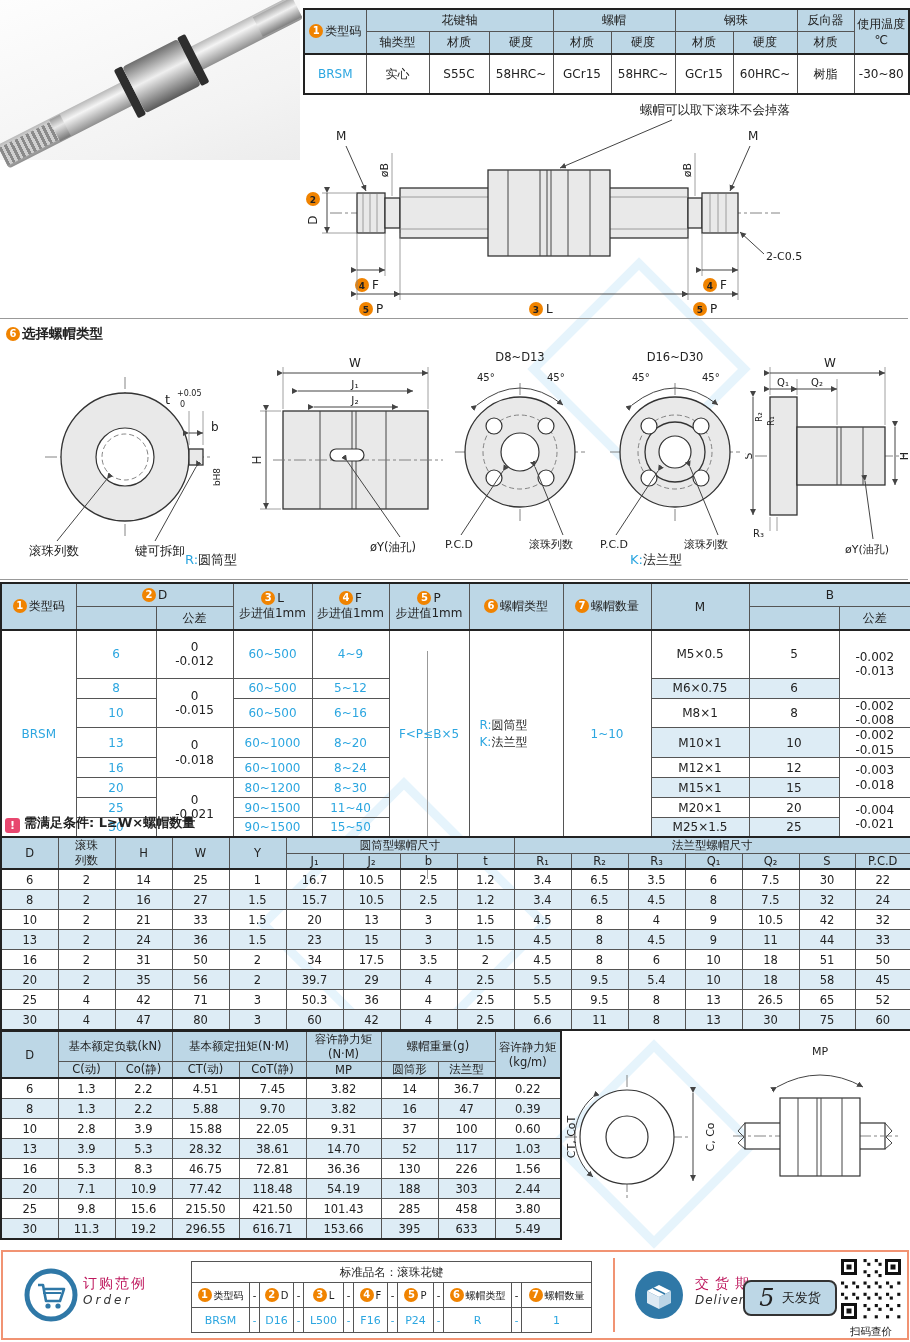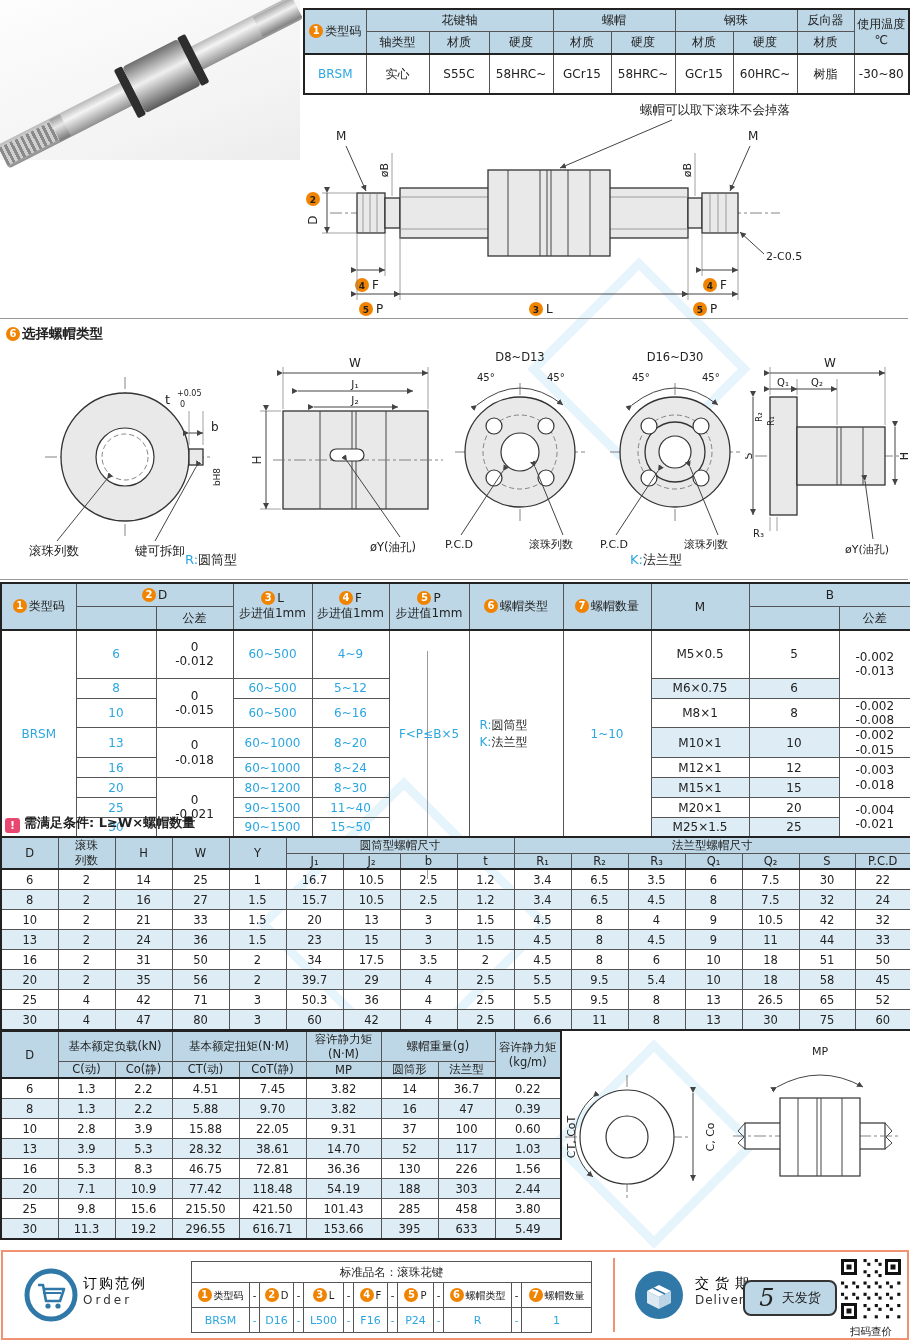--- a/index.html
+++ b/index.html
@@ -62,22 +62,22 @@
   #dims-table th{font-size:11.5px;}
   #dims-table tbody td{font-size:11.5px;height:19px;}
   #dims-table tbody tr:nth-child(even) td{background:#ddecf5;}
   #loads-table{position:absolute;left:0;top:1030px;width:560px;}
   #loads-table th{font-size:11.5px;}
   #loads-table tbody td{font-size:11.5px;height:19px;}
   #loads-table tbody tr:nth-child(even) td{background:#ddecf5;}
   
   #bar{position:absolute;left:1px;top:1250px;width:904px;height:86px;border:2px solid #f19373;background:#fff;}
   #bar-divider{position:absolute;left:610px;top:6px;bottom:6px;width:2px;background:#f19373;}
-  .bar-title-cn{font-size:14px;letter-spacing:2px;color:#000000;}
-  .bar-title-en{font-size:12px;letter-spacing:3px;color:#333;}
+  .bar-title-cn{font-size:14px;letter-spacing:2px;color:#be185d;}
+  .bar-title-en{font-size:12px;letter-spacing:3px;color:#333;font-style:italic;}
   #order-table{position:absolute;left:188px;top:9px;width:392px;border:1.5px solid #444;}
   #order-table th{font-size:11.5px;height:20px;background:#fff;}
   #order-table td{font-size:10px;height:24px;}
   #order-table .lab{font-size:10px;}
   #order-table .val{font-size:11px;}
   #pill{position:absolute;left:740px;top:28px;width:90px;height:32px;border:2px solid #333;border-radius:8px;
         background:#bdd7e6;display:flex;align-items:center;justify-content:center;gap:7px;}
   #pill .five{font-family:"DejaVu Serif","Liberation Serif",serif;font-style:italic;font-size:24px;color:#222;}
   #pill .unit{font-size:13px;color:#222;}
   #qr-wrap{position:absolute;left:836px;top:6px;width:64px;text-align:center;}

